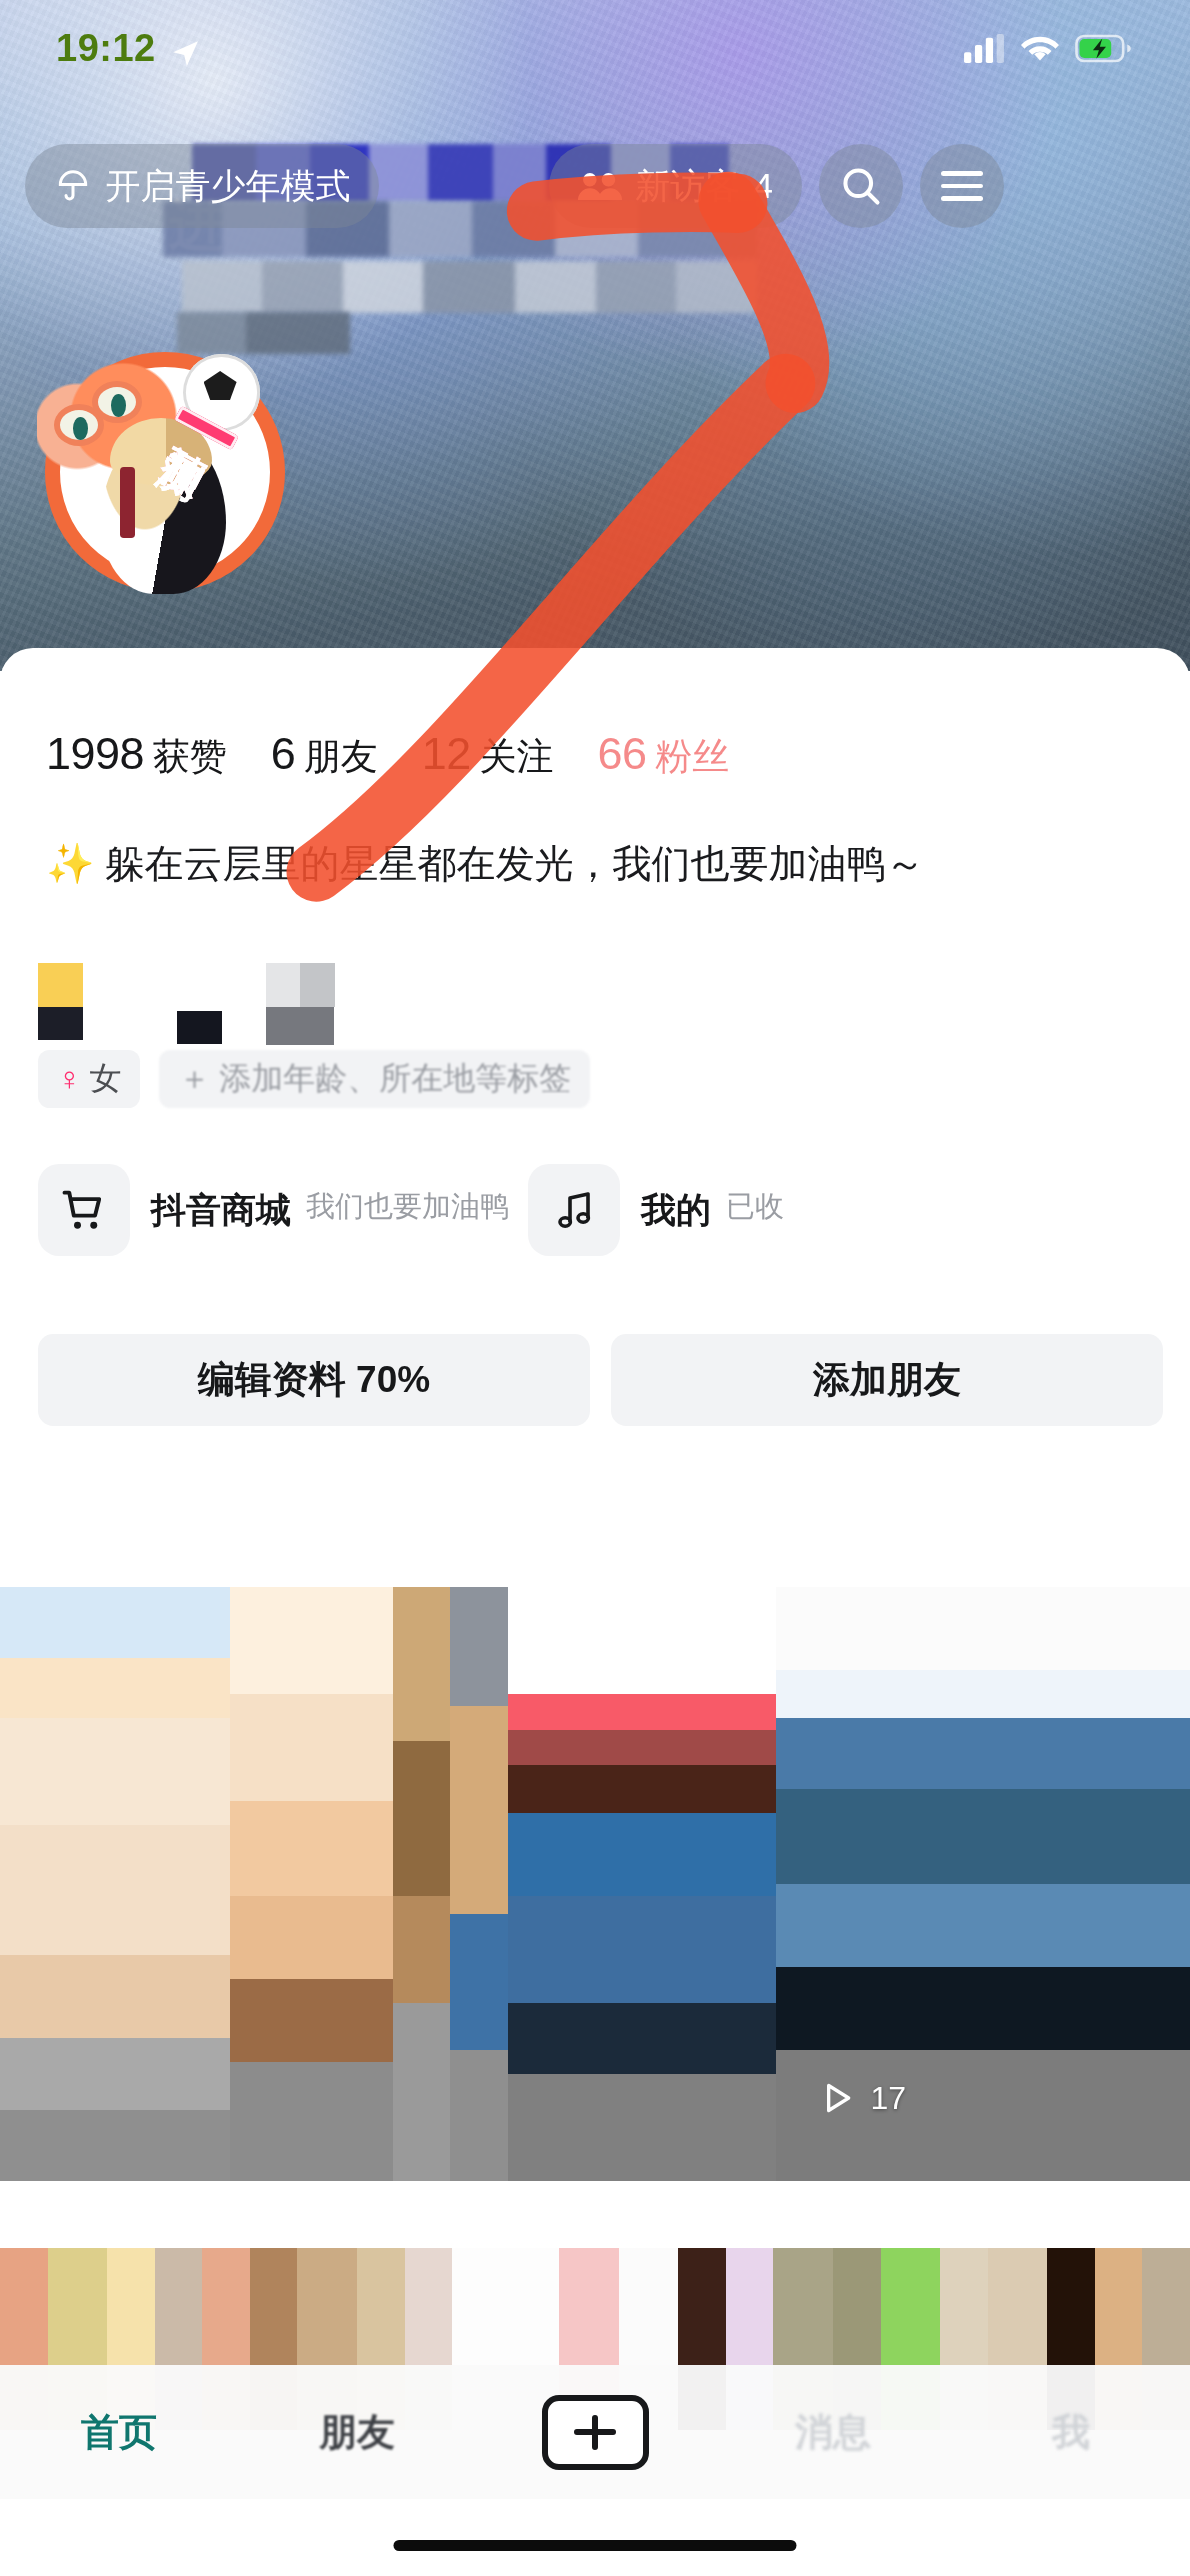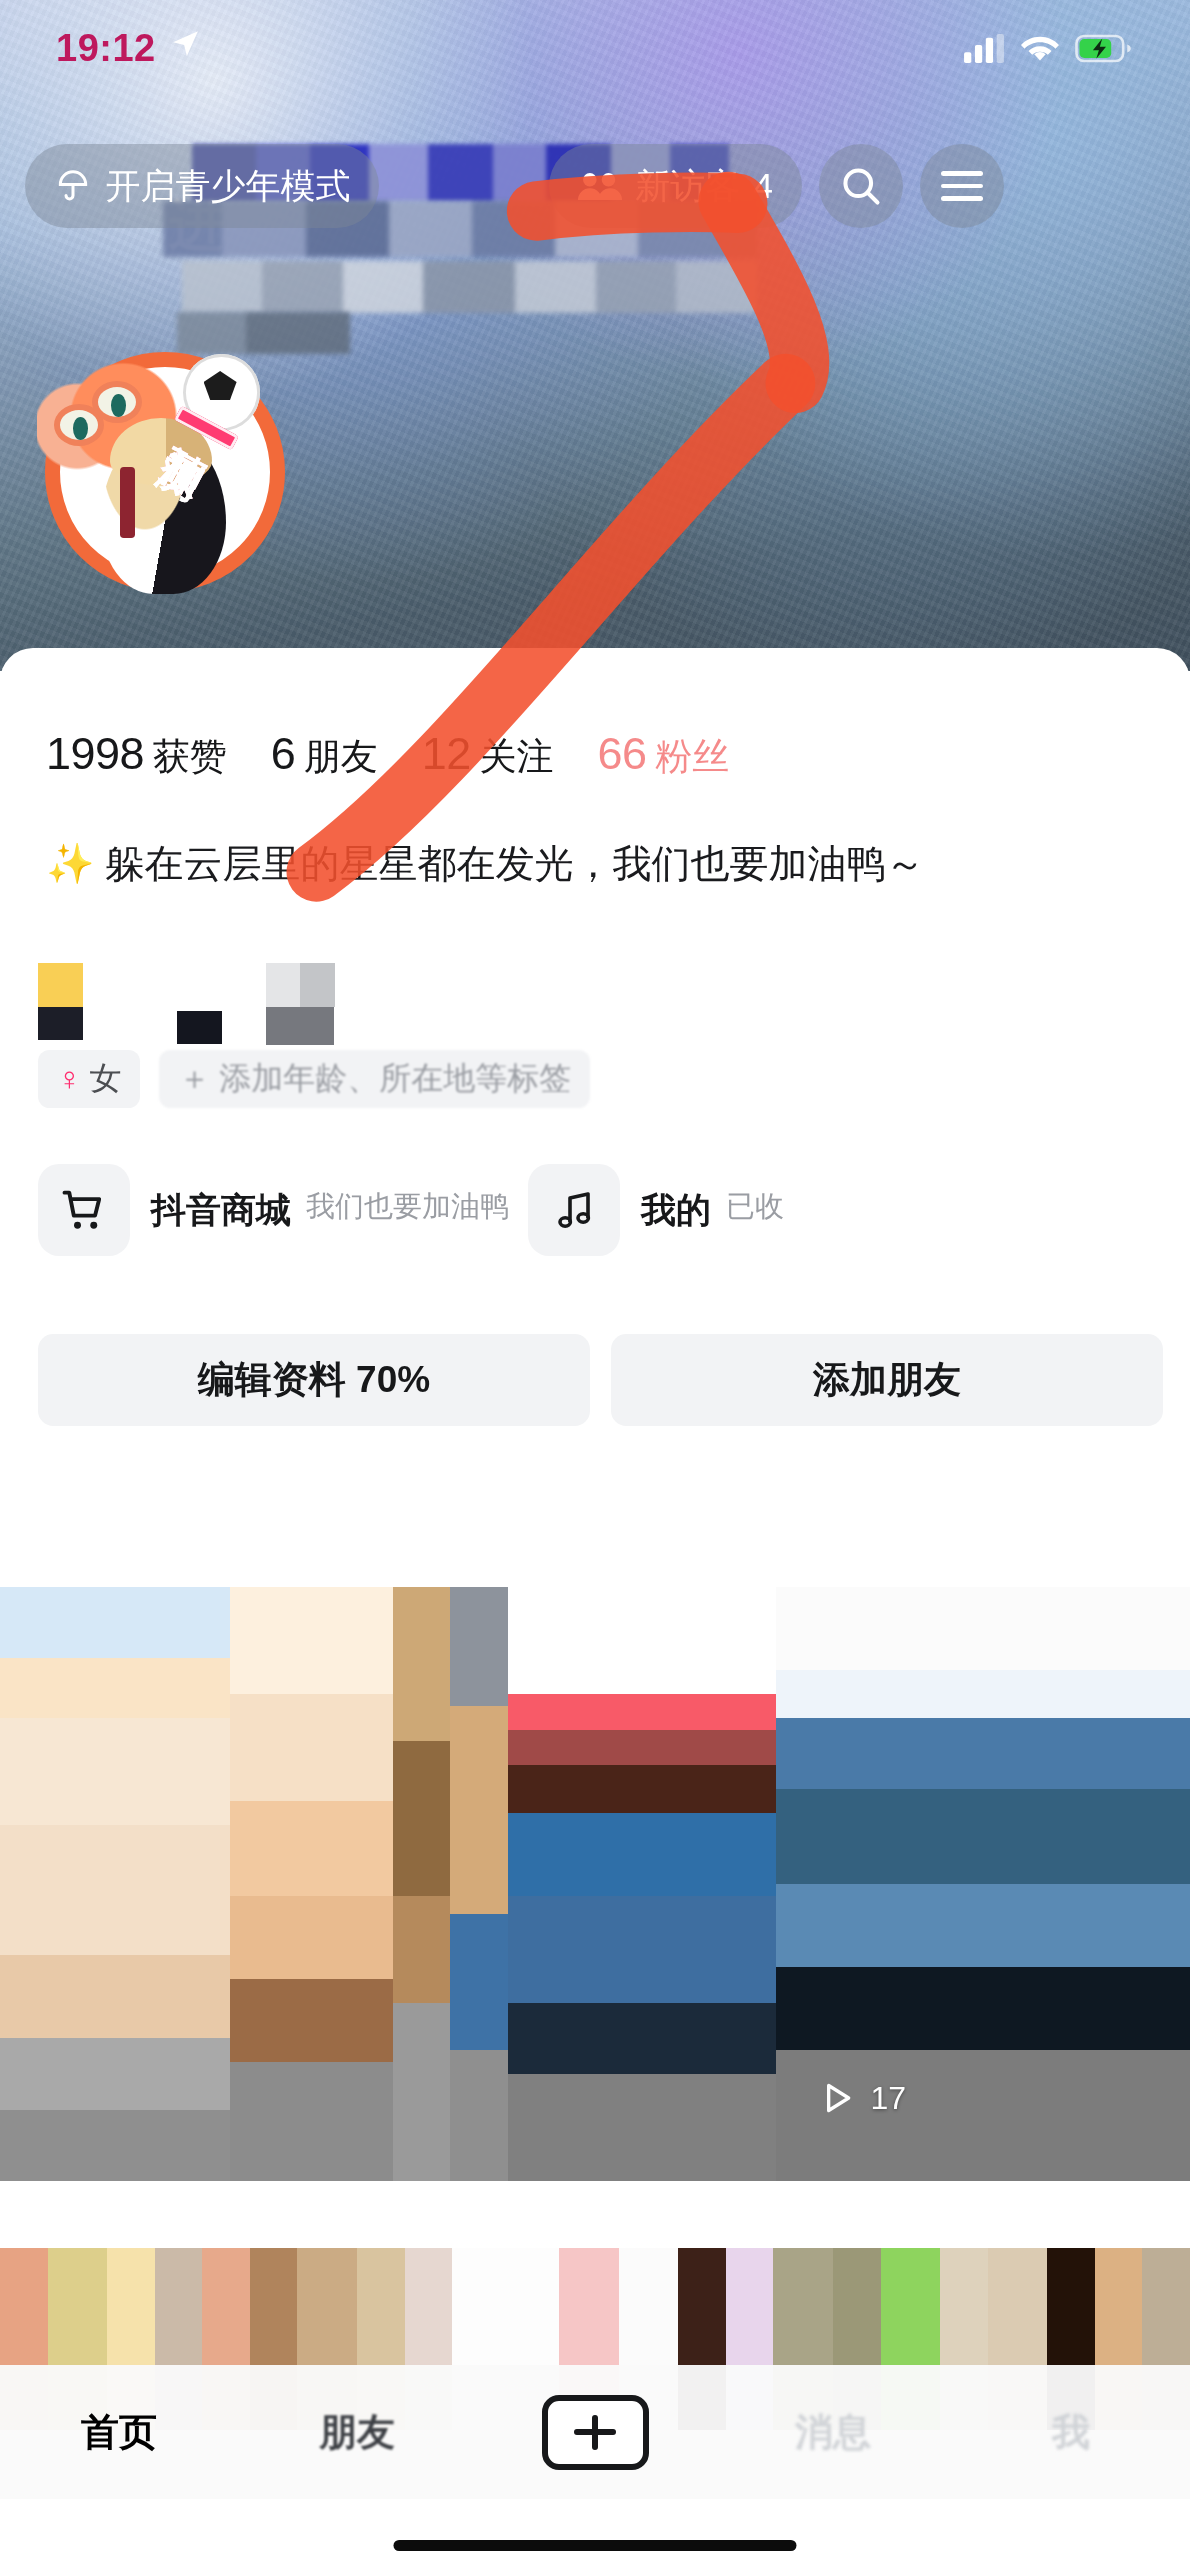--- a/index.html
+++ b/index.html
@@ -29,22 +29,22 @@
       repeating-linear-gradient(22deg, rgba(255,255,255,.04) 0 4.8px, rgba(0,0,0,.015) 4.8px 10.5px);
     opacity:.85;
   }
 
   
   .statusbar {
     position:absolute; left:0; top:0; width:1190px; height:96px;
     display:flex; align-items:center; justify-content:space-between;
     padding:0 59px 0 56px; z-index:40;
   }
-  .sb-time { color:#be185d; font-size:38px; font-weight:600; letter-spacing:0.5px;
-             display:flex; align-items:flex-start; gap:13.4px; }
+  .sb-time { color:#4d7c0f; font-size:38px; font-weight:600; letter-spacing:0.5px;
+             display:flex; align-items:flex-end; gap:13.4px; }
   .sb-right { display:flex; align-items:center; gap:15.3px; }
 
   
   .hdr { position:absolute; left:0; top:142px; width:1029px; height:88px; z-index:30;
          display:flex; align-items:center; padding:0 25px; }
   .pill {
     height:84px; border-radius:42px; background:rgba(125,135,150,.45);
     display:flex; align-items:center; gap:13.4px; padding:0 29px;
     color:#fff; font-size:35px; white-space:nowrap;
   }
@@ -182,21 +182,21 @@
     display:flex; align-items:center; gap:13.4px;
     color:#fff; font-size:32px; text-shadow:0 1px 3.8px rgba(0,0,0,.45);
   }
 
   
   .nav {
     position:absolute; left:0; top:2365px; width:1190px; height:134px; z-index:55;
     display:flex; align-items:center; background:rgba(250,250,250,.96);
   }
   .nav-item { flex:1; text-align:center; font-size:38px; font-weight:700; }
-  .nav-home { color:#000000; }
+  .nav-home { color:#0f766e; }
   .nav-friend { color:#3d4045; filter:blur(1.2px); }
   .nav-msg { color:#cfd2d6; filter:blur(1.5px); }
   .nav-me  { color:#cfd2d6; filter:blur(1.5px); }
   .nav-plus {
     width:107px; height:75px; margin:0 auto; border-radius:17px;
     border:6.7px solid #17181a; display:flex; align-items:center; justify-content:center;
     position:relative; background:#fff;
   }
   .nav-plus::before{content:""; position:absolute; width:42px; height:6.7px; background:#17181a;
     border-radius:2.9px;}

